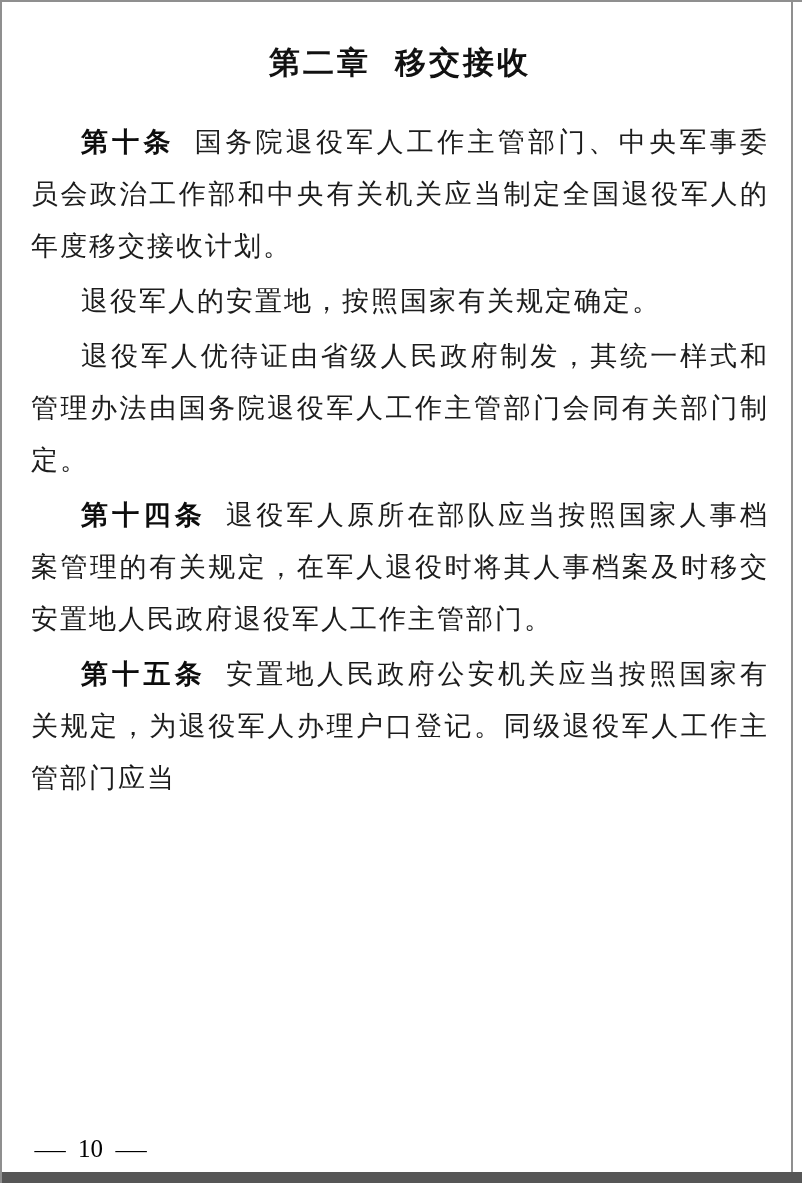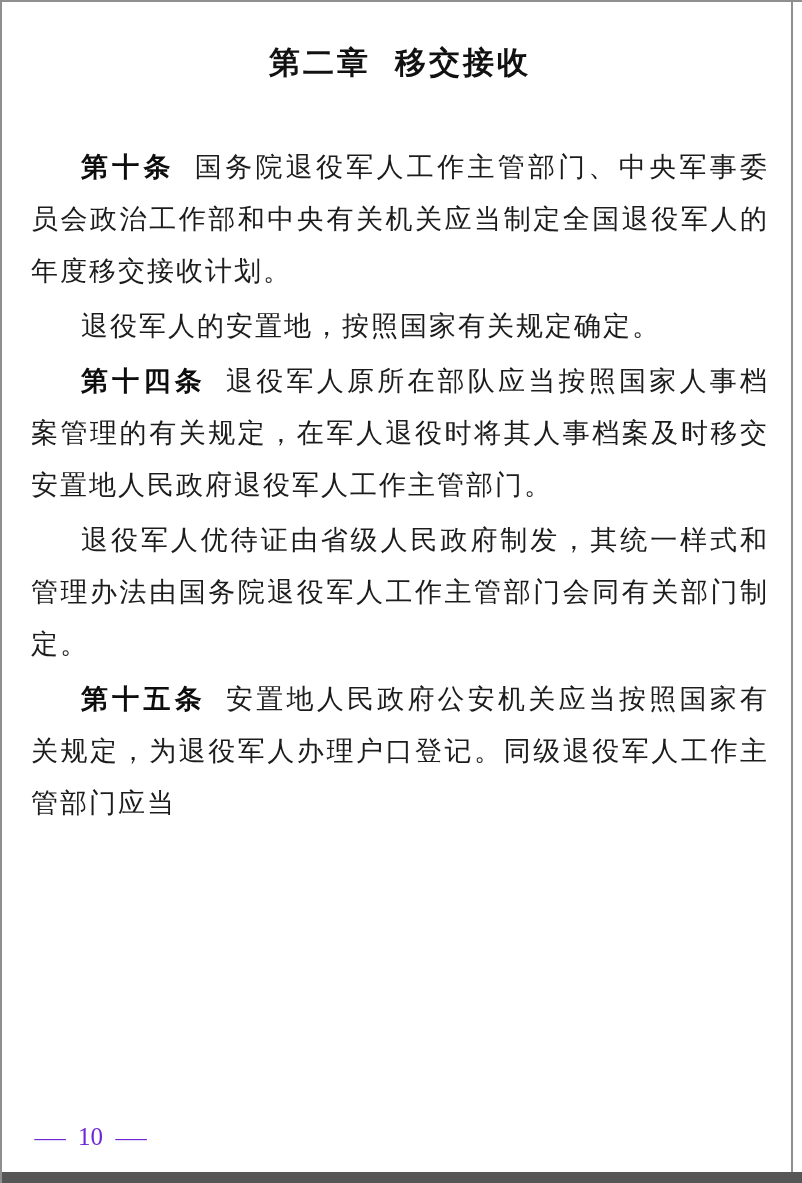--- a/index.html
+++ b/index.html
@@ -33,21 +33,21 @@
     bottom: 0;
     width: 100%;
     height: 11px;
     background: #565656;
     z-index: 3;
   }
   .content {
     padding: 40px 30px 0 26px;
   }
   .chapter-title {
-    margin: 0 0 57px 0;
+    margin: 0 0 32px 0;
     text-align: center;
     font-size: 31px;
     font-weight: bold;
     letter-spacing: 3px;
     color: #111111;
     font-family: "Liberation Serif", "DejaVu Serif", serif;
   }
   .chapter-title .title-gap {
     display: inline-block;
     width: 24px;
@@ -69,24 +69,24 @@
     font-family: "Liberation Sans", "DejaVu Sans", sans-serif;
     letter-spacing: 3px;
   }
   .para .article-label:empty {
     display: none;
     margin: 0;
   }
   .page-footer {
     position: absolute;
     left: 36px;
-    bottom: 32px;
+    bottom: 20px;
     font-size: 24px;
     letter-spacing: 0;
-    color: #6d28d9;
+    color: #000000;
     z-index: 2;
   }
   .page-footer .footer-dash {
     display: inline-block;
     transform: scaleX(1.3);
   }
   .page-footer .page-num {
     display: inline-block;
     margin: 0 16px;
     font-size: 25px;
@@ -100,23 +100,23 @@
 
     <h1 class="chapter-title"><span>第二章</span><span class="title-gap"></span><span>移交接收</span></h1>
 
     <p class="para"><b class="article-label">第十条</b><span>国务院退役军人工作主管部门、中央军事委员会政治工作部和中央有关机关应当制定全国退役军人的年度移交接收计划。</span></p>
 
 
     <p class="para"><span>退役军人的安置地，按照国家有关规定确定。</span></p>
 
 
 
+    <p class="para"><span>退役军人优待证由省级人民政府制发，其统一样式和管理办法由国务院退役军人工作主管部门会同有关部门制定。</span></p>
+
     <p class="para"><b class="article-label">第十四条</b><span>退役军人原所在部队应当按照国家人事档案管理的有关规定，在军人退役时将其人事档案及时移交安置地人民政府退役军人工作主管部门。</span></p>
-
-    <p class="para"><span>退役军人优待证由省级人民政府制发，其统一样式和管理办法由国务院退役军人工作主管部门会同有关部门制定。</span></p>
 
 
     <p class="para"><b class="article-label">第十五条</b><span>安置地人民政府公安机关应当按照国家有关规定，为退役军人办理户口登记。同级退役军人工作主管部门应当</span></p>
 
   </div>
 
   <div class="page-footer"><span class="footer-dash">—</span><span class="page-num">10</span><span class="footer-dash">—</span></div>
 
   <div class="scan-edge-right"></div>
   <div class="scan-edge-bottom"></div>

